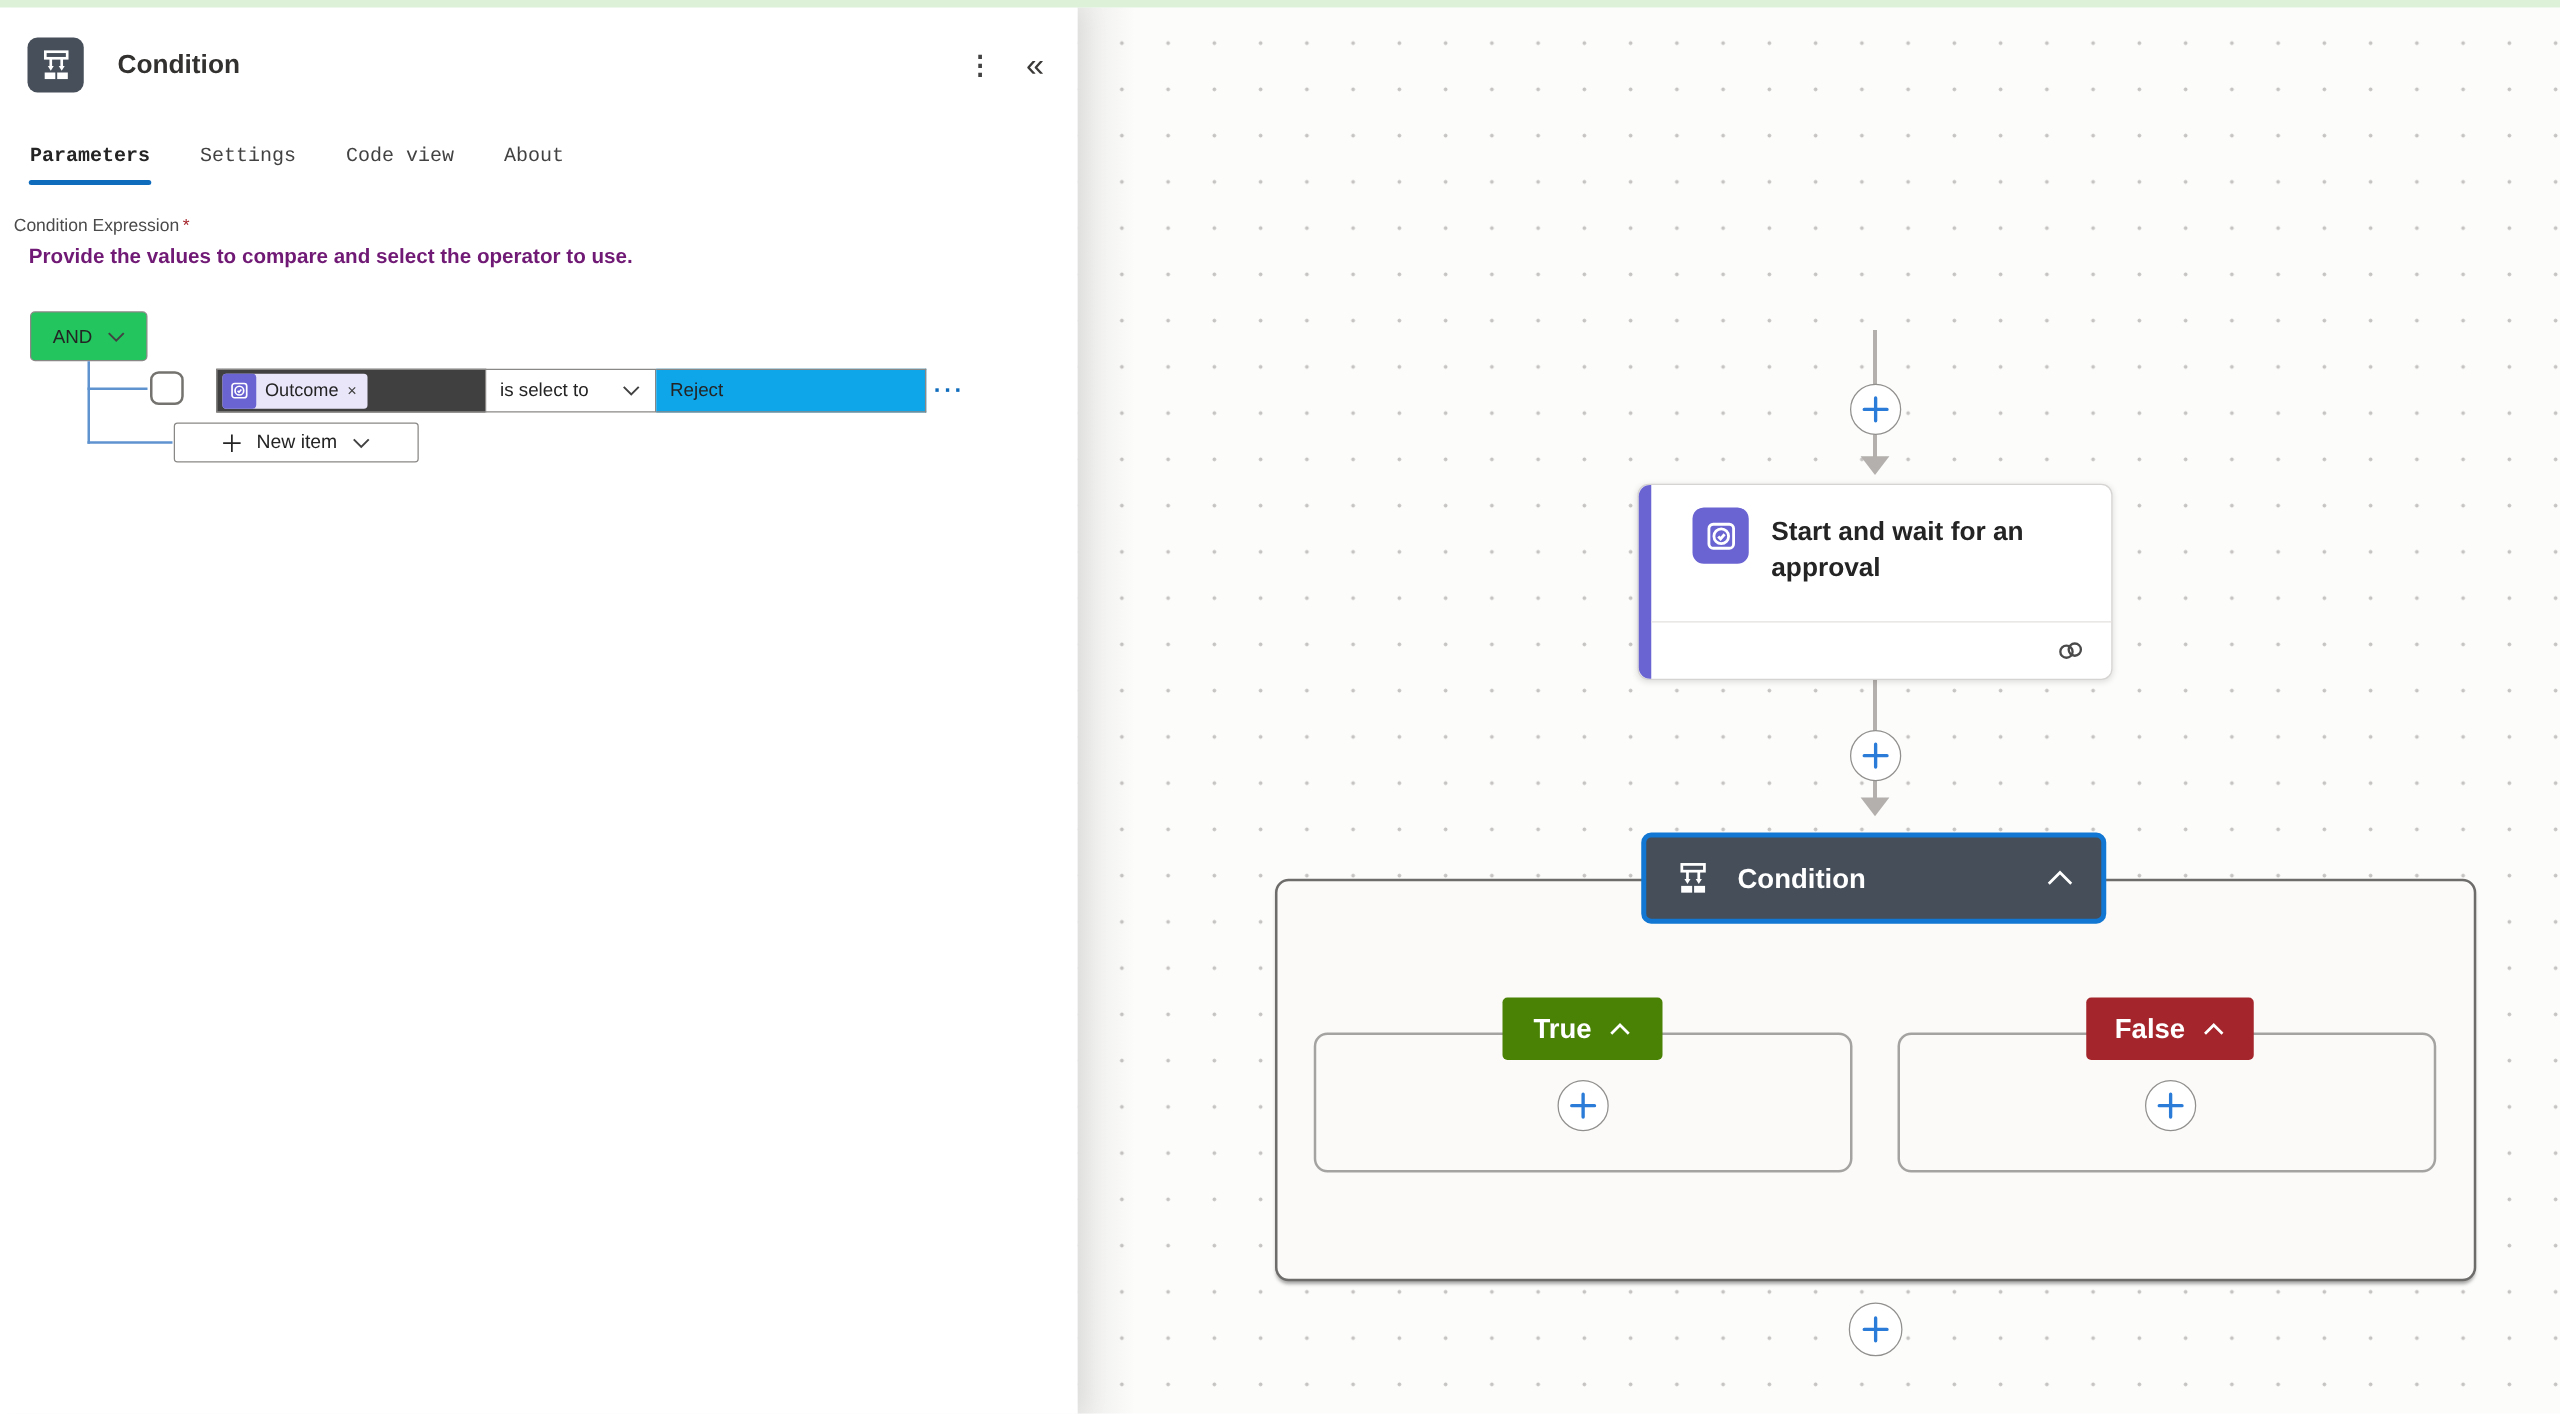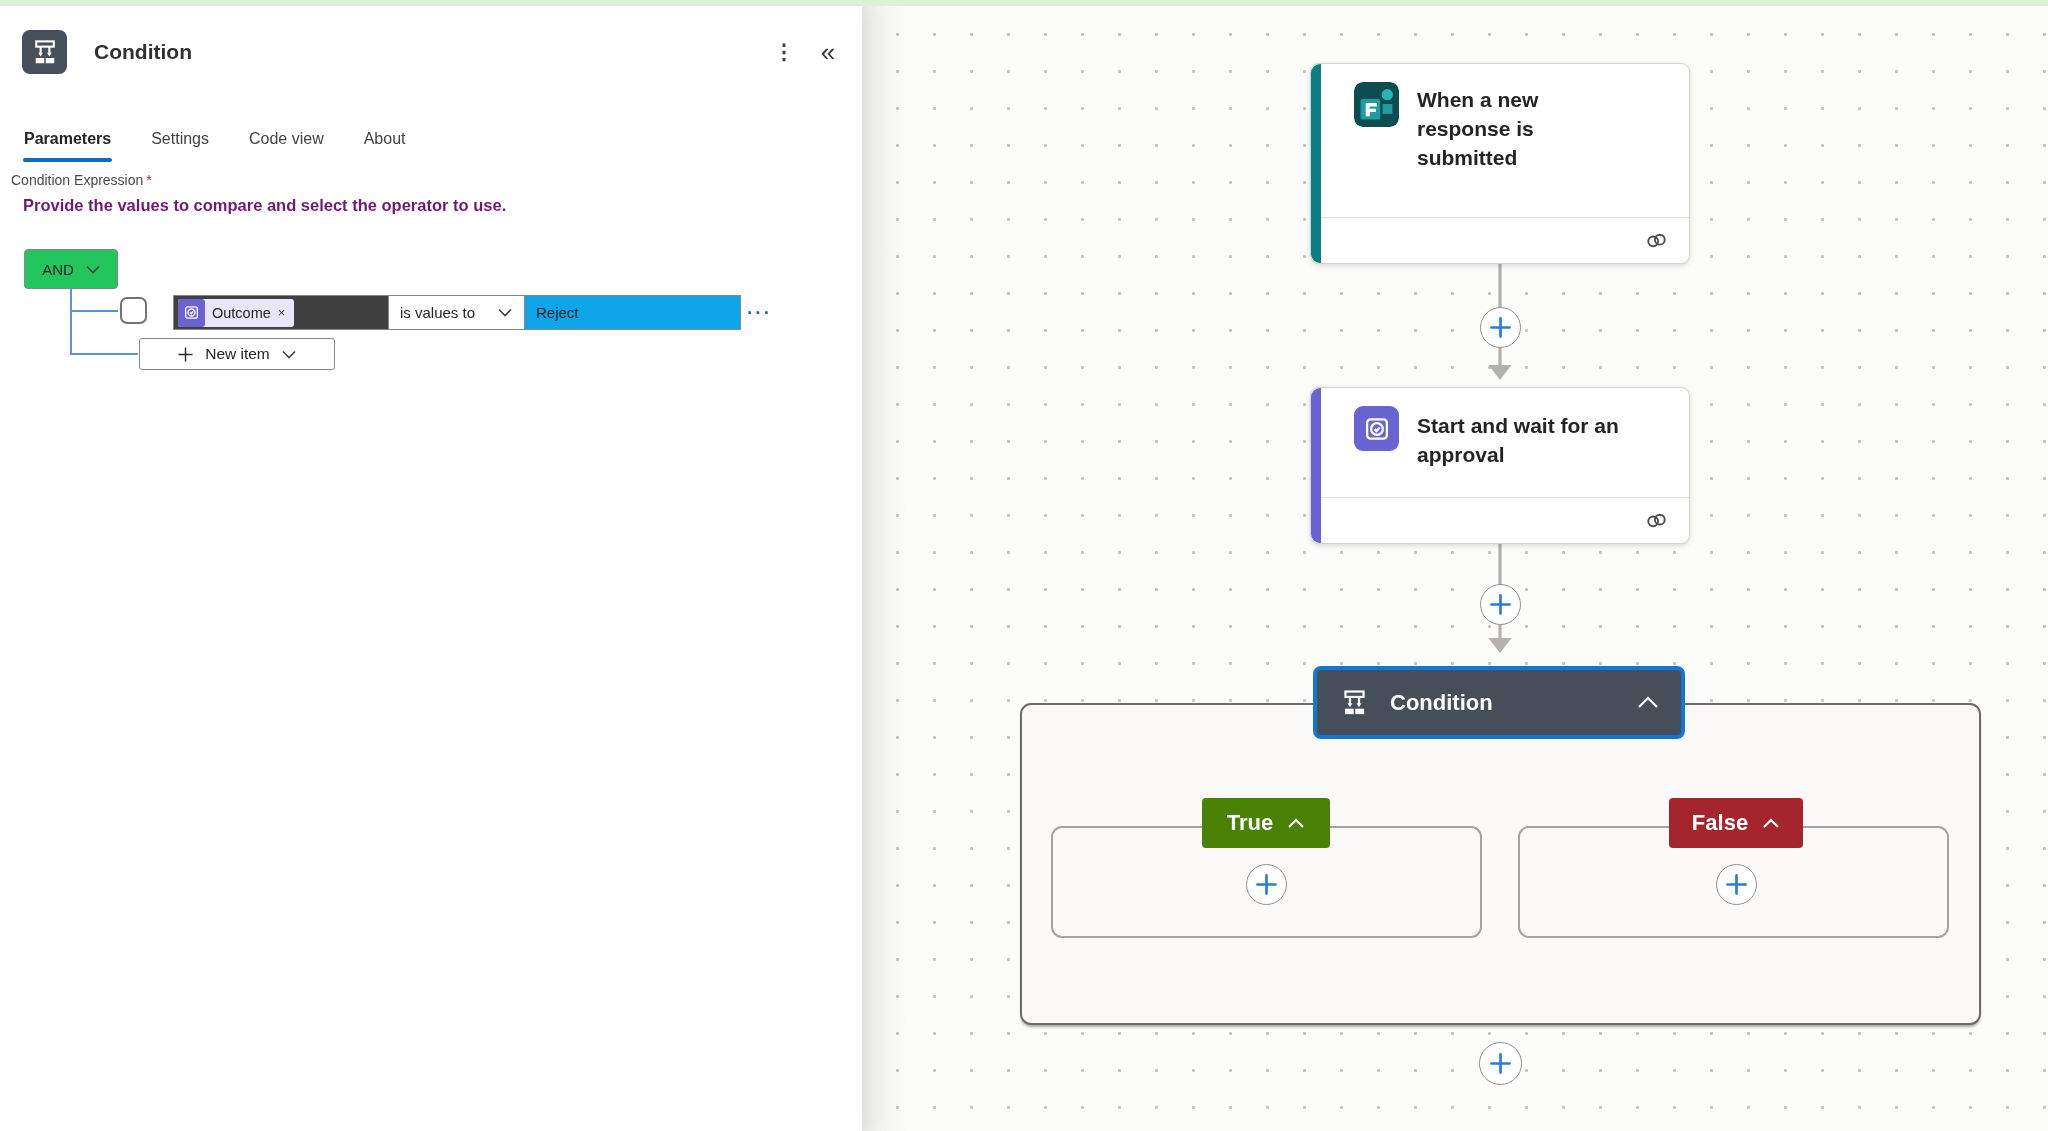--- a/index.html
+++ b/index.html
@@ -22,22 +22,22 @@
   .panel-title { margin-left:27px; font-size:21px; font-weight:700; color:#323130; }
   .panel-header .spacer { flex:1; }
   .icon-btn { width:36px; height:36px; border:none; background:transparent; cursor:pointer;
     font-size:21px; color:#424242; display:flex; align-items:center; justify-content:center; }
   .icon-btn.kebab { letter-spacing:0; font-weight:700; }
   .icon-btn.collapse { font-size:26px; margin-left:8px; color:#3b3a39; }
 
   
   .tabs { position:absolute; top:102px; left:23px; display:flex; gap:38px; }
   .tab { position:relative; border:none; background:transparent; cursor:pointer;
-    font-family:Liberation Sans, sans-serif;
-    font-size:16px; color:#424242; padding:8px 1px 14px 1px;margin-top:14px; }
+    font-family:Liberation Mono, monospace;
+    font-size:16px; color:#424242; padding:8px 1px 14px 1px; }
   .tab.active { font-weight:700; color:#242424; }
   .tab.active::after { content:""; position:absolute; left:0; right:0; bottom:0;
     height:4px; border-radius:2px; background:#0f6cbd; }
 
   .field-label { position:absolute; top:166px; left:11px; font-size:14px; color:#4a4a4a; }
   .req { color:#a4262c; margin-left:3px; }
   .field-desc { position:absolute; top:190px; left:23px; font-size:16.5px; color:#701a75;font-weight:bold; }
 
   
   .and-btn { position:absolute; left:24px; top:243px; width:94px; height:40px;
@@ -211,21 +211,21 @@
           <span class="chip-ico">
             <svg class="svg-block" width="19" height="19" viewBox="0 0 24 24">
                 <use href="#ico-approval"></use>
               </svg>
           </span>
           <span class="chip-label">Outcome</span>
           <span class="chip-x">×</span>
         </span>
       </div>
       <button class="operator-box">
-        <span>is values to</span>
+        <span>is select to</span>
         <svg width="14" height="9" viewBox="0 0 14 9" fill="none">
             <path d="M1 1.5 L7 7.5 L13 1.5" stroke="#424242" stroke-width="1.6"></path>
           </svg>
       </button>
       <div class="value-box">Reject</div>
     </div>
     <button class="row-more">···</button>
 
     <button class="new-item-btn">
       <svg width="15" height="15" viewBox="0 0 15 15" fill="none">
@@ -243,38 +243,20 @@
 
     <svg class="connectors" width="1186" height="1125" viewBox="0 0 1186 1125">
       <path d="M638 258 V361" stroke="#b3b0ad" stroke-width="3.2" fill="none"></path>
       <polygon points="626.5,359 649.5,359 638,374" fill="#b3b0ad"></polygon>
       <path d="M638 532 V634" stroke="#b3b0ad" stroke-width="3.2" fill="none"></path>
       <polygon points="626.5,632 649.5,632 638,647" fill="#b3b0ad"></polygon>
       <path d="M638 727 C632 774, 530 796, 410 815" stroke="#b3b0ad" stroke-width="2.8" fill="none"></path>
       <path d="M638 727 C644 774, 748 796, 868 815" stroke="#b3b0ad" stroke-width="2.8" fill="none"></path>
     </svg>
 
-    <div class="pa-card card-trigger">
-      <span class="accent"></span>
-      <div class="card-body">
-        <svg class="app-ico svg-block" viewBox="0 0 48 48">
-          <rect width="48" height="48" rx="9" fill="#0d4d50"></rect>
-          <rect x="7" y="18" width="21" height="22" rx="2" fill="#1f9ca0"></rect>
-          <path d="M12.5 36.5 V22.5 H24.5 V26 H16.8 V28.6 H23.4 V32 H16.8 V36.5 Z" fill="#fff"></path>
-          <circle cx="35.5" cy="13.5" r="6" fill="#2ab3b5"></circle>
-          <rect x="30.5" y="23.5" width="10.5" height="10.5" fill="#1f9ca0"></rect>
-        </svg>
-        <div class="node-title">When a new response is submitted</div>
-      </div>
-      <div class="card-footer">
-        <svg width="25" height="25" viewBox="0 0 24 24">
-            <use href="#ico-chain"></use>
-          </svg>
-      </div>
-    </div>
 
     <button class="plus-circle" style="left:617.5px; top:301px;">
       <svg class="svg-block" width="23" height="23" viewBox="0 0 24 24">
           <use href="#ico-plus-blue"></use>
         </svg>
     </button>
 
     <div class="pa-card card-approval">
       <span class="accent"></span>
       <div class="card-body">

